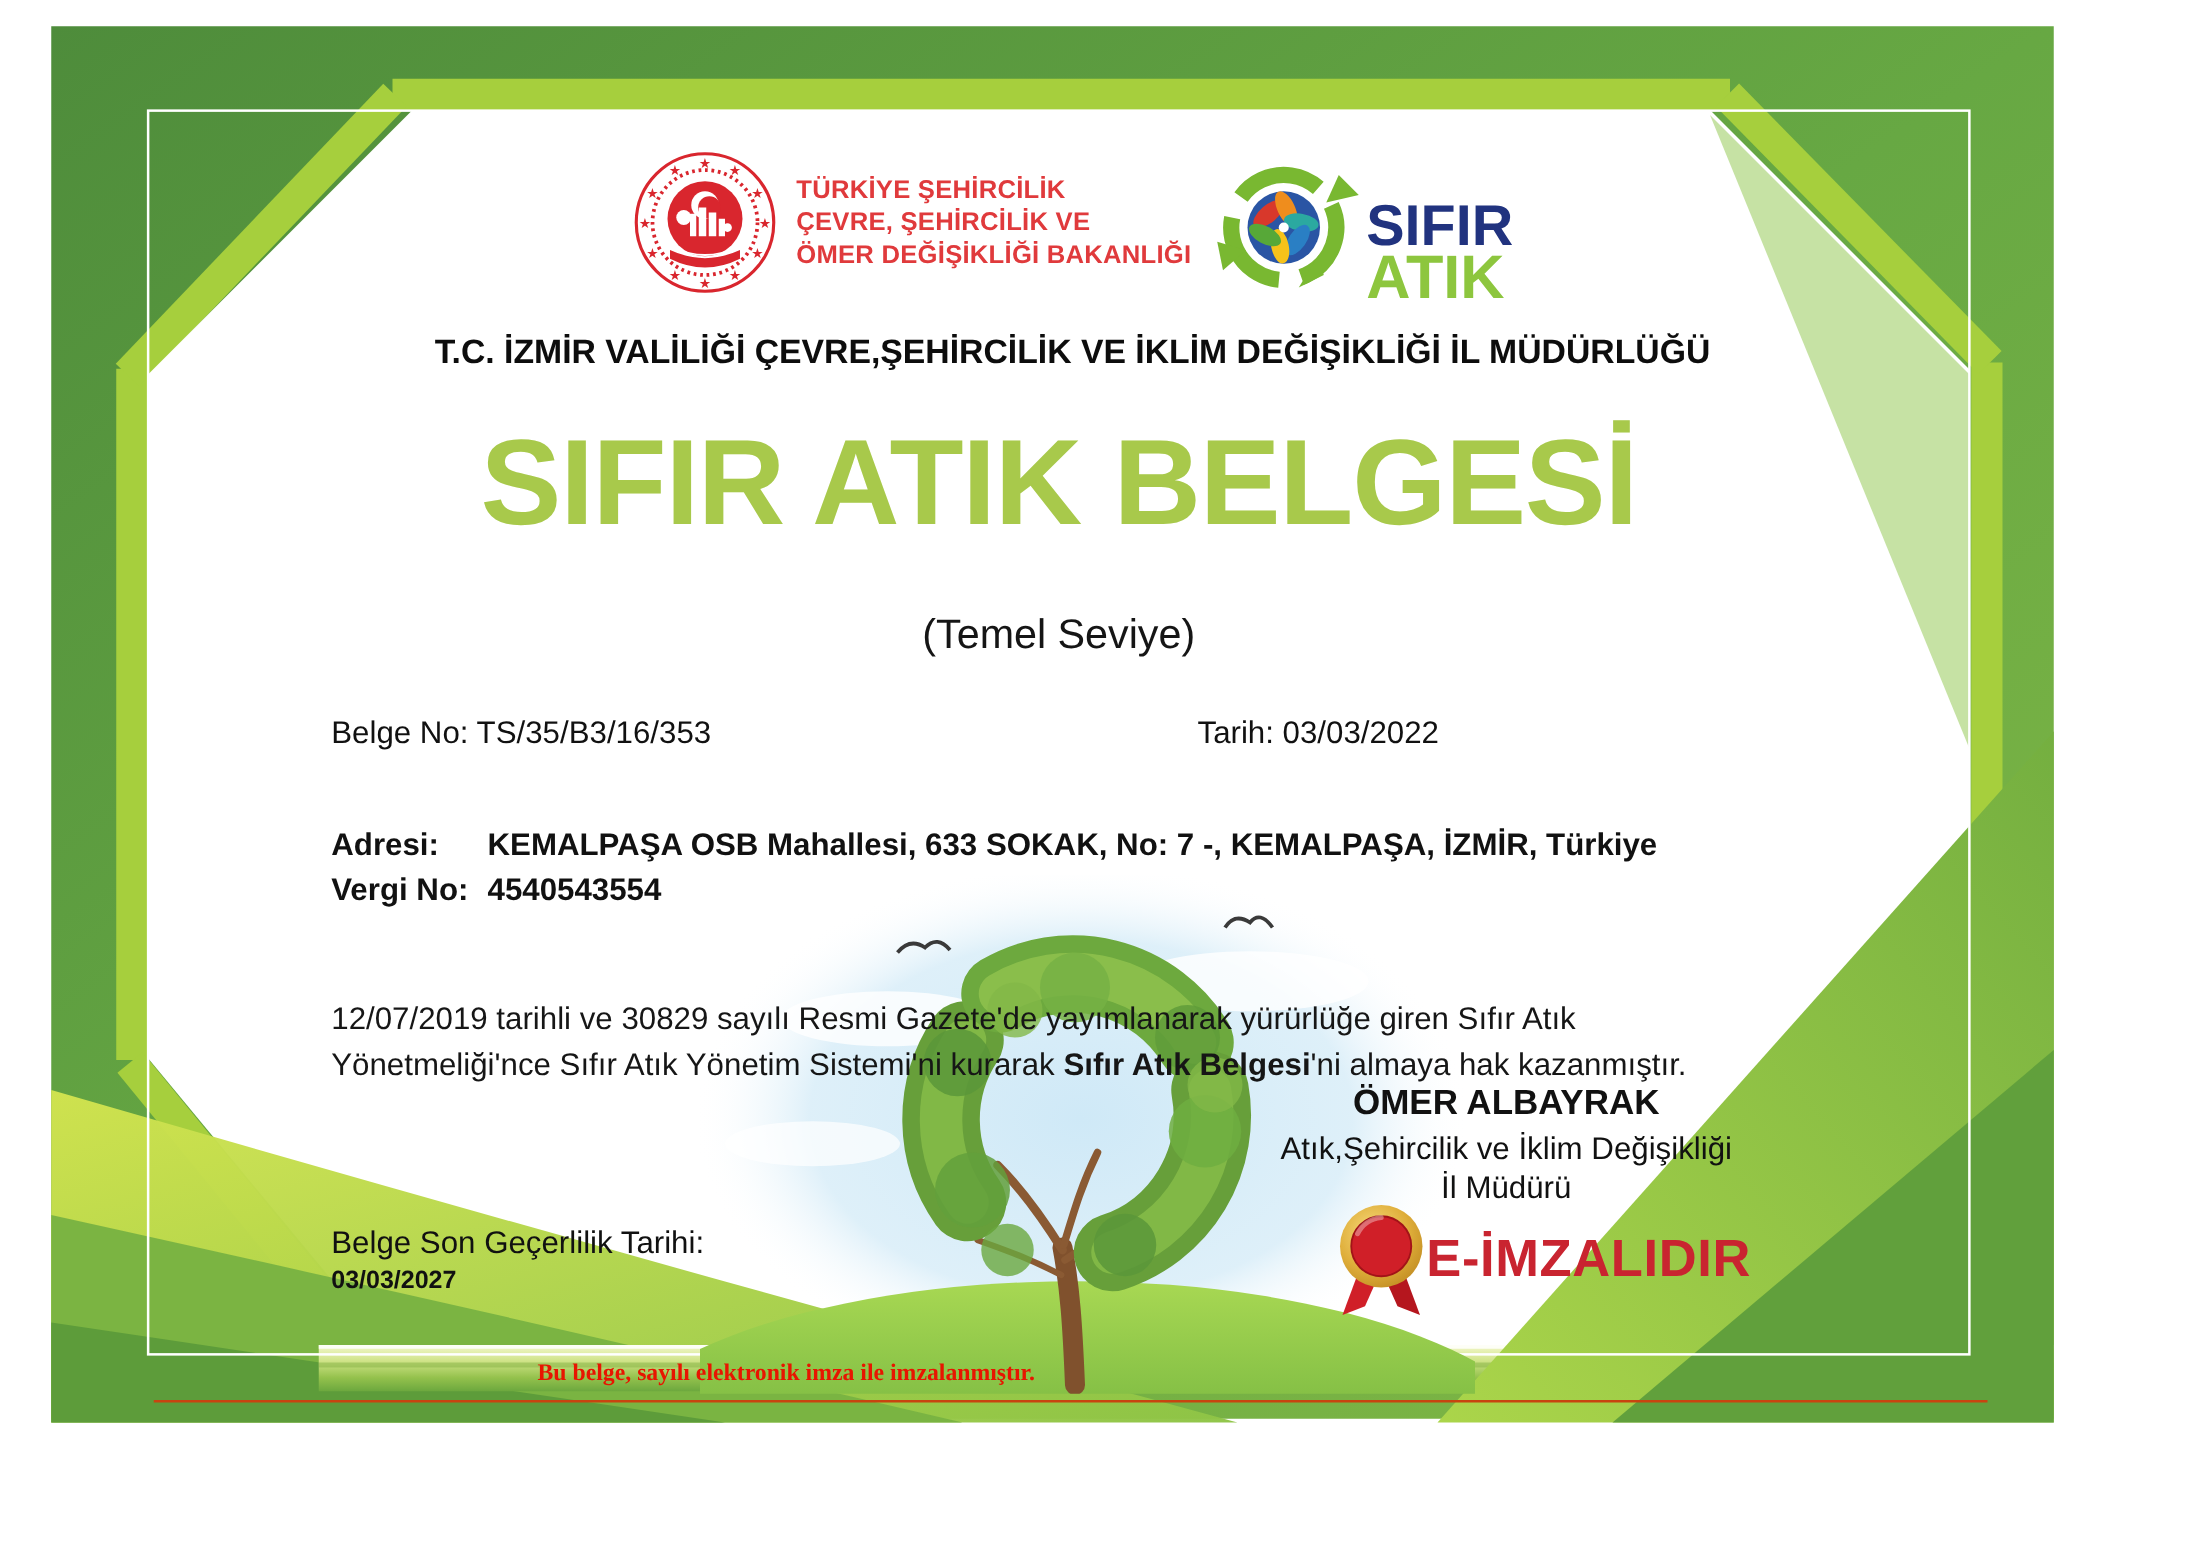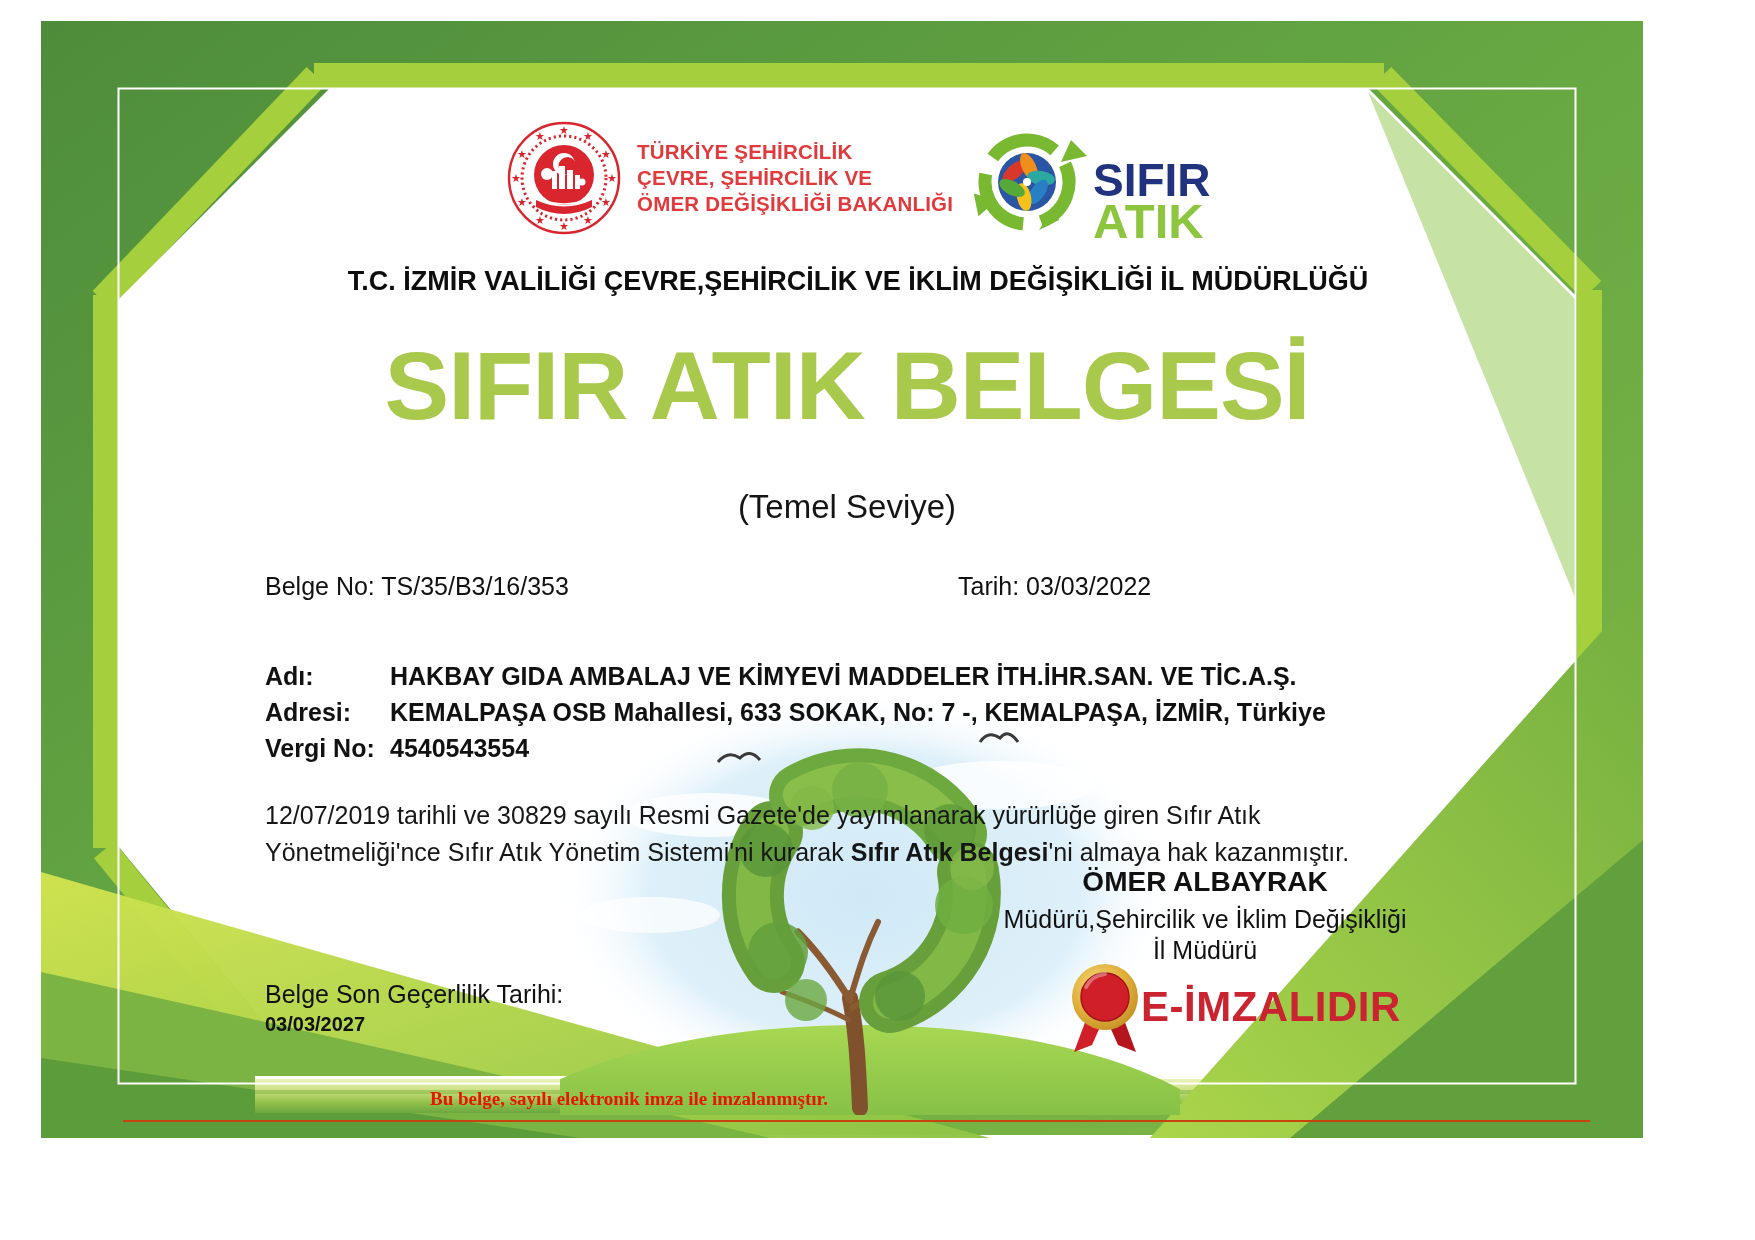--- a/index.html
+++ b/index.html
@@ -204,41 +204,37 @@
   <div class="abs z2 cert-subtitle">(Temel Seviye)</div>
 
   <div class="abs z2 cert-title">SIFIR ATIK BELGESİ</div>
 
   <div class="abs z2 belge-no">Belge No: TS/35/B3/16/353</div>
 
   <div class="abs z2 tarih">Tarih: 03/03/2022</div>
 
   <div class="abs z2 details">
     <div class="detail-row">
-      <span class="detail-label">Adı:</span>
-      <span>HAKBAY GIDA AMBALAJ VE KİMYEVİ MADDELER İTH.İHR.SAN. VE TİC.A.Ş.</span>
-    </div>
-    <div class="detail-row">
       <span class="detail-label">Adresi:</span>
       <span>KEMALPAŞA OSB Mahallesi, 633 SOKAK, No: 7 -, KEMALPAŞA, İZMİR, Türkiye</span>
     </div>
     <div class="detail-row">
       <span class="detail-label">Vergi No:</span>
       <span>4540543554</span>
     </div>
   </div>
 
   <div class="abs z2 paragraph">
     <span>12/07/2019 tarihli ve 30829 sayılı Resmi Gazete'de yayımlanarak yürürlüğe giren Sıfır Atık Yönetmeliği'nce Sıfır Atık Yönetim Sistemi'ni kurarak </span><b>Sıfır Atık Belgesi</b><span>'ni almaya hak kazanmıştır.</span>
   </div>
 
   <div class="abs z2 signature">
     <div class="sig-name">ÖMER ALBAYRAK</div>
     <div class="sig-role">
-      <div>Müdürü,Şehircilik ve İklim Değişikliği</div>
+      <div>Atık,Şehircilik ve İklim Değişikliği</div>
       <div>İl Müdürü</div>
     </div>
   </div>
 
   <svg class="abs z2" style="left:1062px;top:957px;" width="86" height="98" viewBox="0 0 86 98">
     <defs>
       <radialGradient id="gGold" cx="0.4" cy="0.35" r="0.8">
         <stop offset="0" stop-color="#f8dd80"></stop>
         <stop offset="0.55" stop-color="#dfae3a"></stop>
         <stop offset="1" stop-color="#b9831c"></stop>

